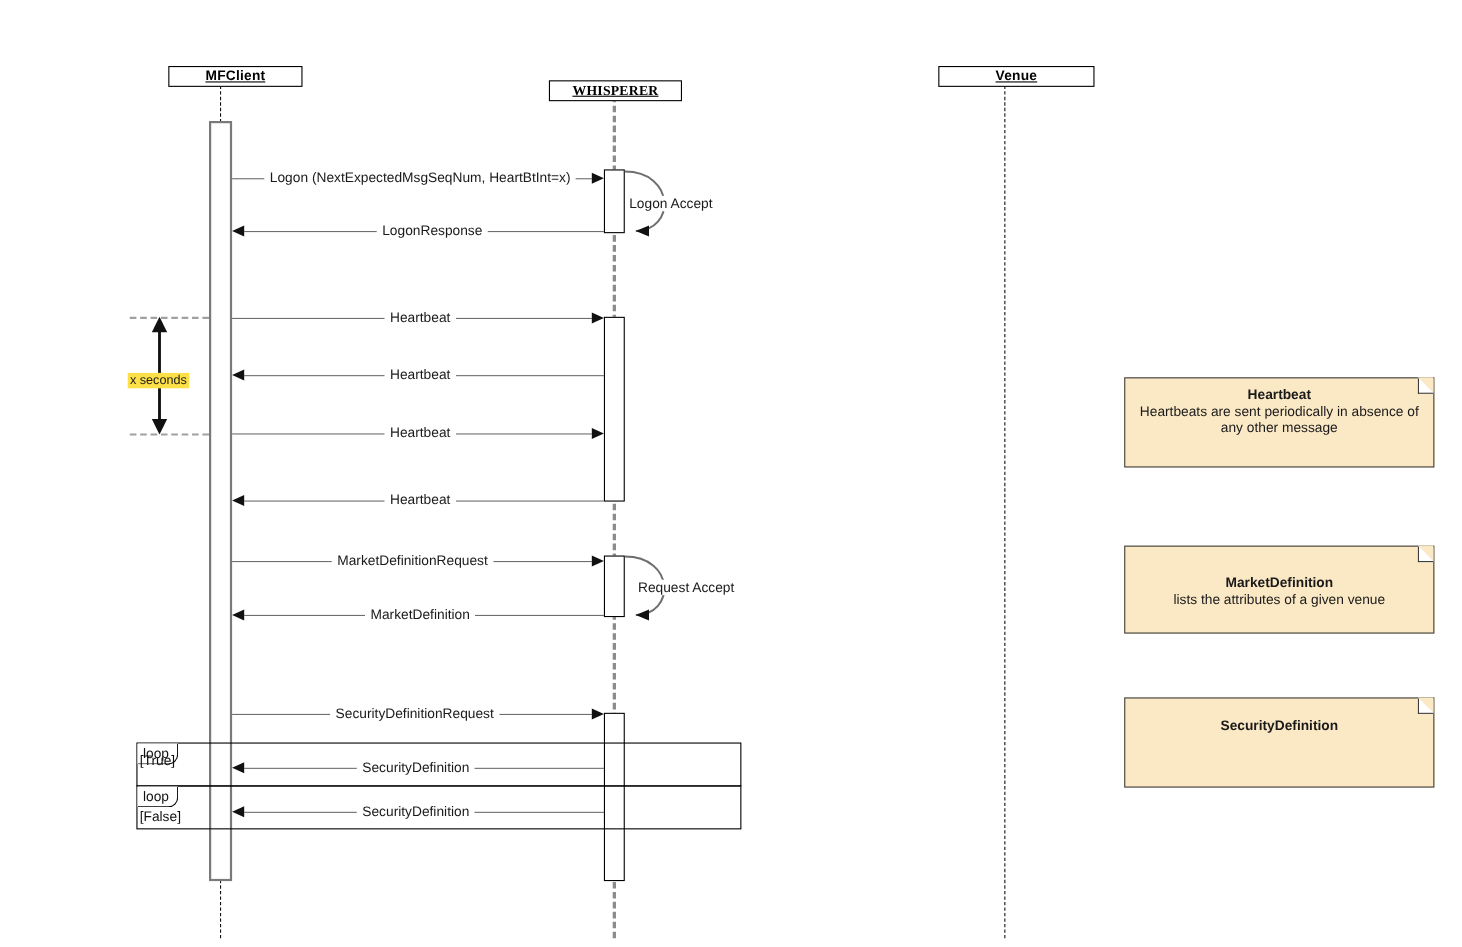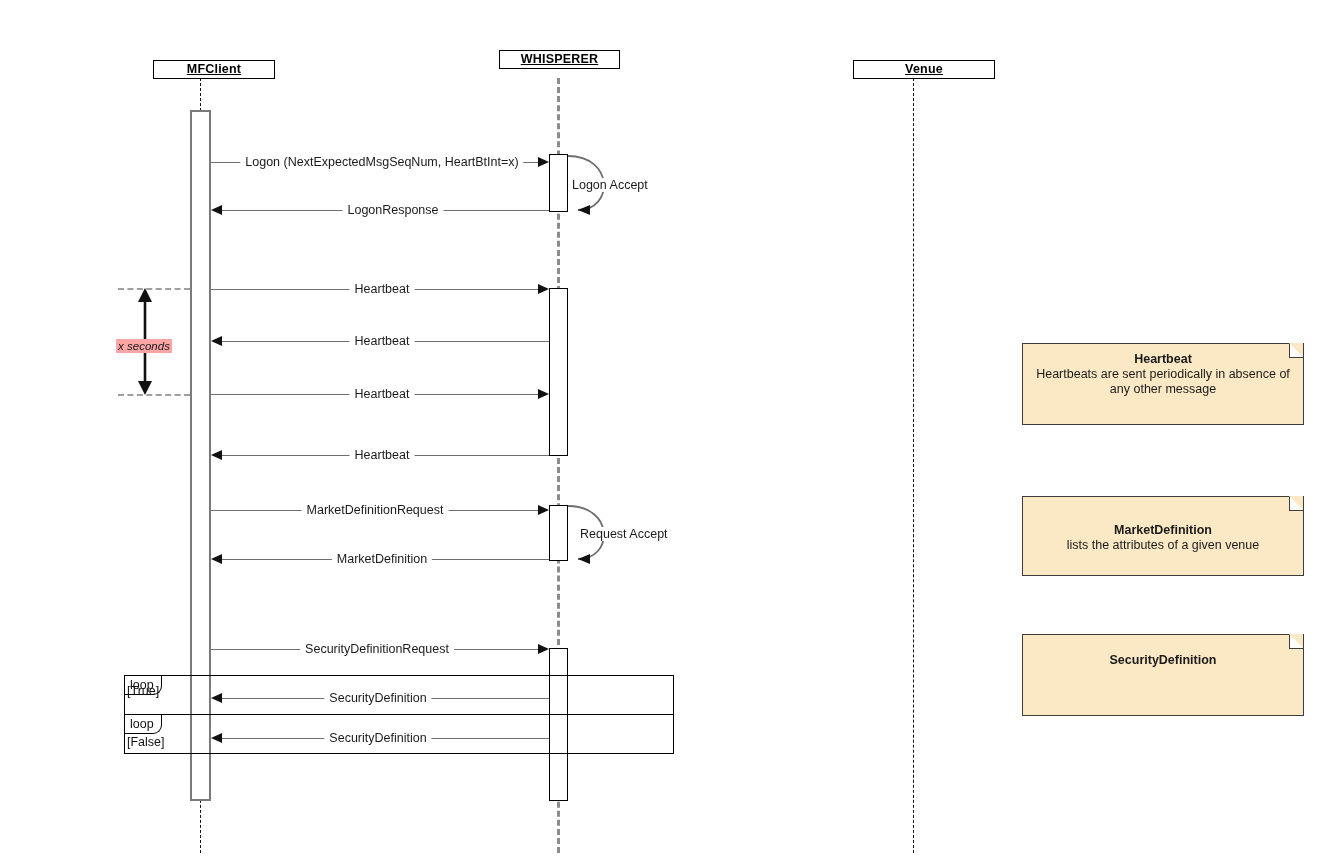--- a/index.html
+++ b/index.html
@@ -105,24 +105,23 @@
   .dur-dash {
     position: absolute;
     height: 0;
     border-top: 2px dashed #a0a0a0;
   }
   .dur-label {
     position: absolute;
     font-size: 11.5px;
     color: #1a1a1a;
     white-space: nowrap;
-    background: #fca5a5;
+    background: #fde047;
     padding: 1px 2px;
     transform: translate(-50%, -50%);
-    font-style: italic;
   }
   .dur-arrow { position: absolute; }
   .dur-arrow svg { display: block; }
 
   
   .frag {
     position: absolute;
     box-sizing: border-box;
     border: 1.4px solid #000000;
     background: transparent;
@@ -195,21 +194,21 @@
   <div class="activation gray-edge" style="left:190px; top:110px; width:21px; height:691px;"></div>
 
   <div class="activation" style="left:549px; top:154px; width:19px; height:58px;"></div>
   <div class="activation" style="left:549px; top:288px; width:19px; height:168px;"></div>
   <div class="activation" style="left:549px; top:505px; width:19px; height:56px;"></div>
   <div class="activation" style="left:549px; top:648px; width:19px; height:153px;"></div>
 
   <div class="lifeline-head" style="left:153px; top:60px; width:122px;">
     <span>MFClient</span>
   </div>
-  <div class="lifeline-head" style="left:499px; top:50px; width:121px;">
+  <div class="lifeline-head" style="left:499px; top:73px; width:121px;font-family:Liberation Serif, serif;">
     <span>WHISPERER</span>
   </div>
   <div class="lifeline-head" style="left:853px; top:60px; width:142px;">
     <span>Venue</span>
   </div>
 
   <div class="frag" style="left:124px; top:675px; width:550px; height:40px;">
     <div class="frag-tab" style="left:0; top:0; min-width:32px;">loop</div>
     <div class="frag-guard" style="left:0px; top:8px;">[True]</div>
   </div>

